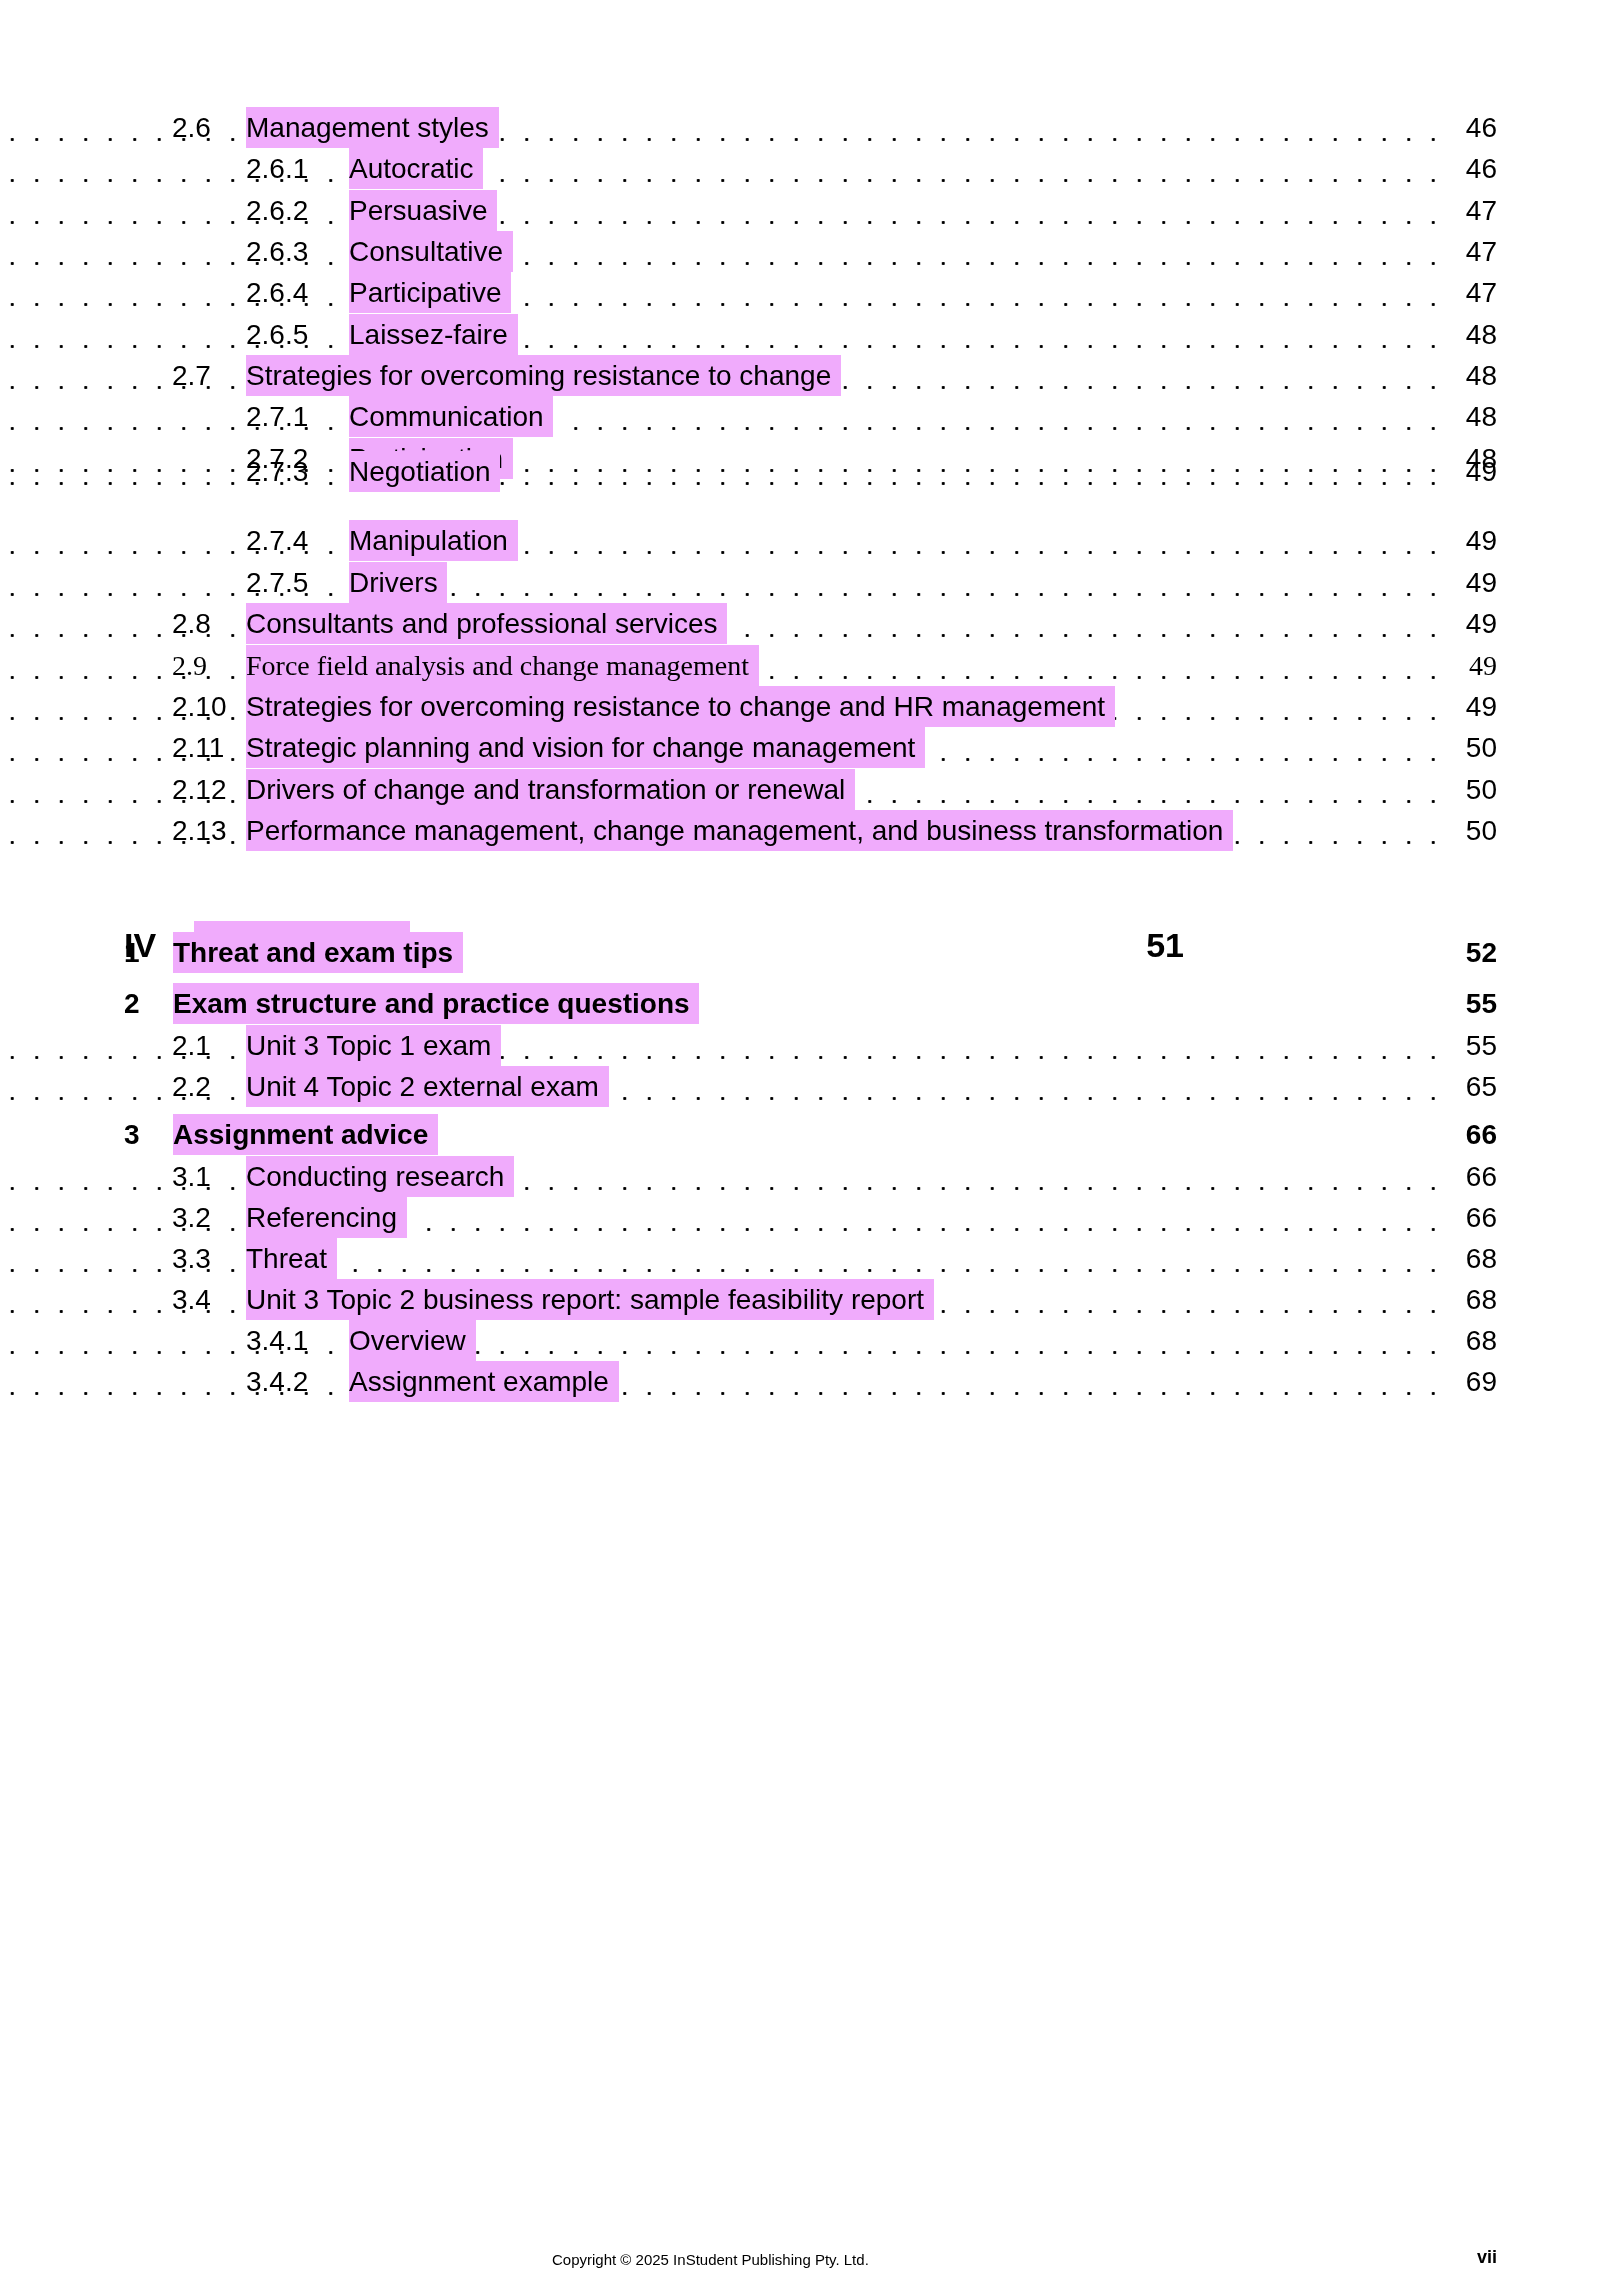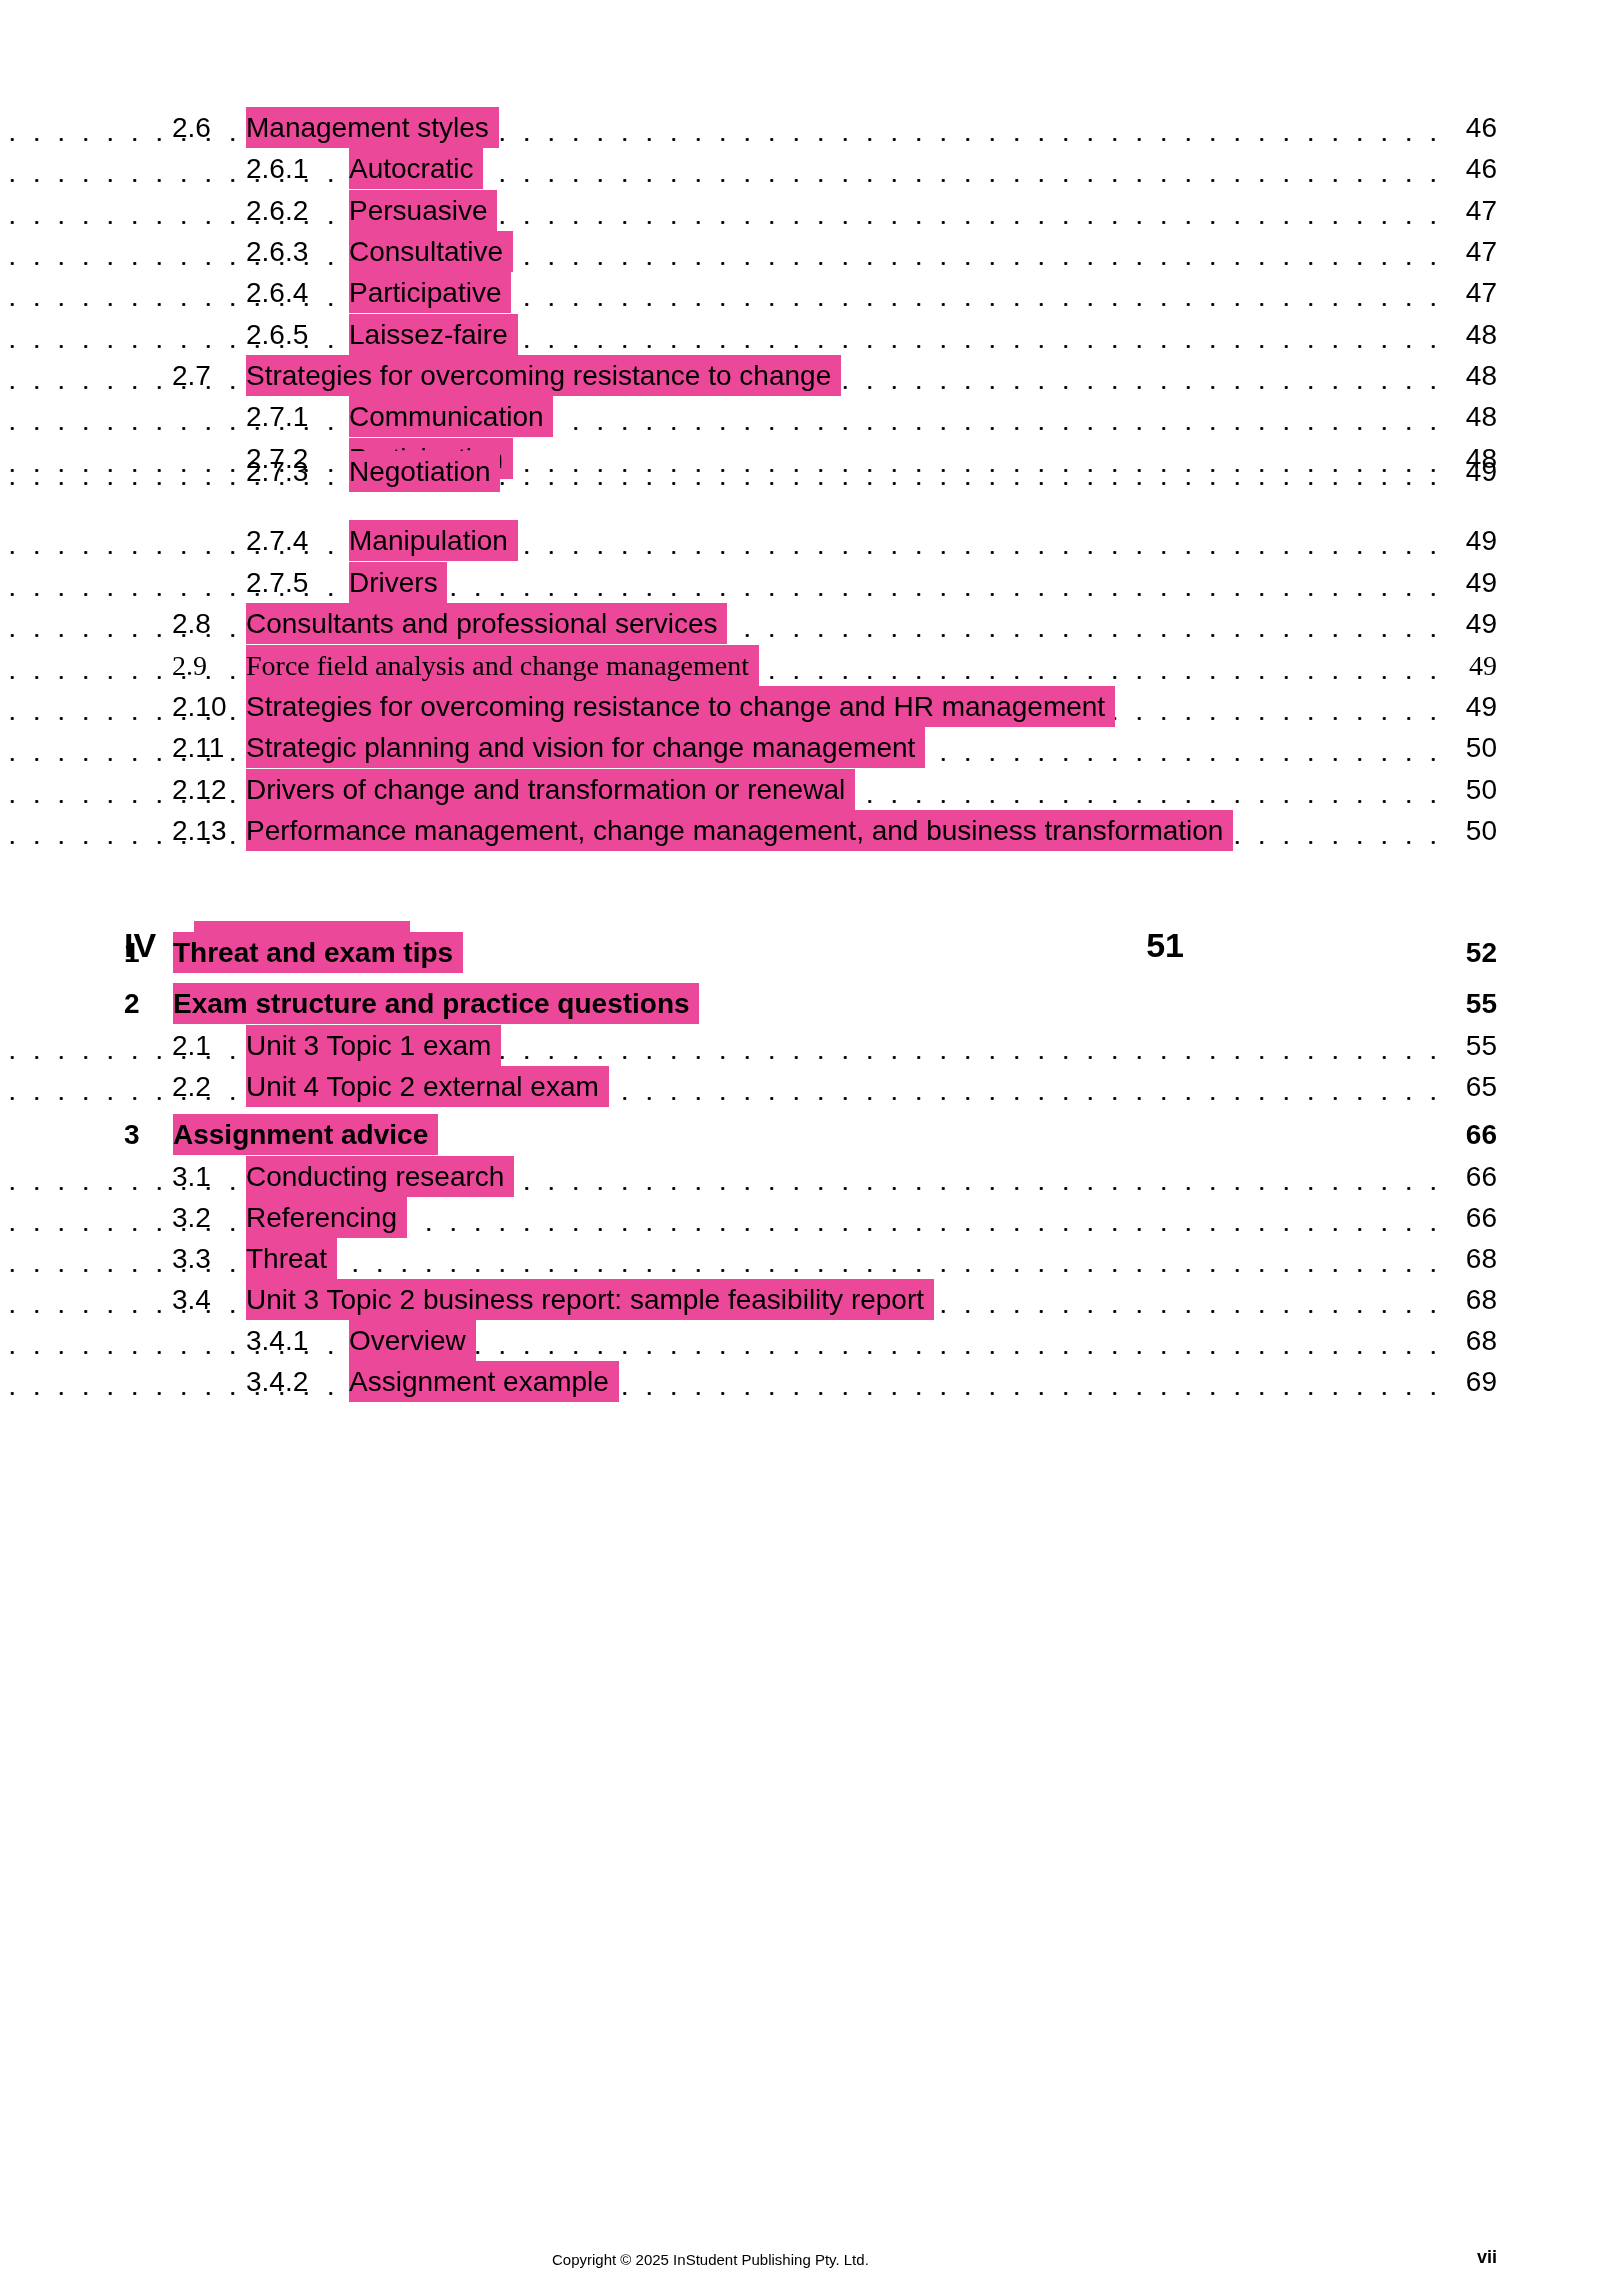--- a/index.html
+++ b/index.html
@@ -20,21 +20,21 @@
     .lvl2 .num { left: 172px; }
     .lvl2 .title { left: 246px; }
     
     .lvl3 .num { left: 246px; }
     .lvl3 .title { left: 349px; }
     
     .lvl1 { font-weight: bold; }
     .lvl1 .num { left: 124px; }
     .lvl1 .title { left: 173px; }
 
-    .title { background: #ec4899; padding-right: 9.8px; z-index: 2; }
+    .title { background: #f0abfc; padding-right: 9.8px; z-index: 2; }
 
     .leader {
       position: absolute; top: 0; left: 0; width: 1443px; height: 41px;
       background-image: radial-gradient(circle, #000 1.3px, transparent 1.8px);
       background-size: 24.5px 41px;
       background-position: 0px 11.8px;
       background-repeat: repeat-x;
       z-index: 1;
     }
 

